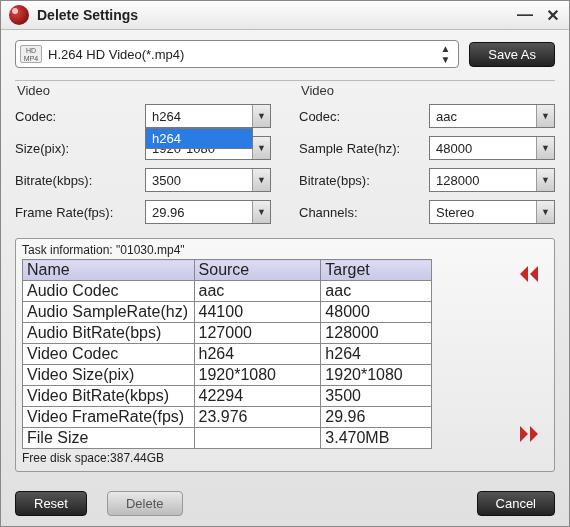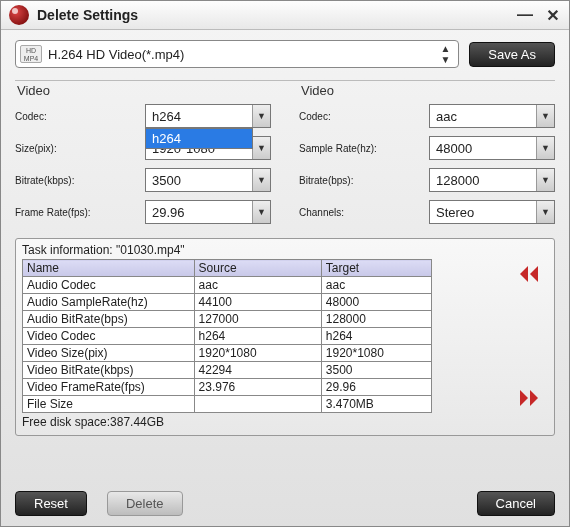--- a/index.html
+++ b/index.html
@@ -14,31 +14,31 @@
 .profile-select { flex: 1; display: flex; align-items: center; background: #fff; border: 1px solid #888; border-radius: 4px; height: 28px; padding: 0 4px; }
 .profile-select .picon { width: 22px; height: 18px; background: #eee; border: 1px solid #aaa; border-radius: 2px; font-size: 7px; line-height: 8px; text-align: center; color: #555; padding-top:1px; margin-right: 6px; }
 .profile-select .ptext { flex: 1; font-size: 13px; color: #222; }
 .profile-select .parrow { font-size: 10px; color: #333; padding: 0 4px; }
 .btn { background: linear-gradient(#555,#222); color: #fff; border: 1px solid #111; border-radius: 4px; padding: 4px 18px; font-size: 13px; cursor: pointer; }
 .btn.light { background: linear-gradient(#e8e8e8,#bcbcbc); color: #555; border-color:#999; }
 .cols { display: flex; padding: 0 14px; gap: 28px; }
 .col { flex: 1; }
 .sect { font-size: 13px; color: #333; margin: 2px 0 6px 2px; }
 .field { display: flex; align-items: center; margin-bottom: 8px; position: relative; }
-.field label { width: 130px; font-size: 10px; color: #222; }
+.field label { width: 130px; font-size: 13px; color: #222; }
 .combo { flex: 1; display: flex; align-items: center; background: #fff; border: 1px solid #777; height: 24px; }
 .combo span { flex: 1; padding: 0 6px; font-size: 13px; color: #222; }
 .combo .arrow { width: 18px; height: 100%; background: linear-gradient(#eee,#ccc); border-left: 1px solid #999; display: flex; align-items: center; justify-content: center; font-size: 9px; color: #333; }
 .dropdown { position: absolute; left: 130px; top: 24px; right: 18px; background: #fff; border: 1px solid #777; z-index: 10; }
 .dropdown .opt { font-size: 13px; padding: 2px 6px; background: #2a7be4; color: #fff; }
 .taskpanel { margin: 6px 14px 0; border: 1px solid #999; background: linear-gradient(#f8f8f8,#e8e8e8); border-radius: 3px; padding: 4px 6px 6px; display: flex; align-items: center; gap: 8px; }
 .taskinner { flex: 1; }
 .taskhead { font-size: 12px; color: #222; margin-bottom: 2px; }
 table { border-collapse: collapse; width: 410px; background: #fff; }
-th, td { border: 1px solid #888; font-size: 12px; text-align: left; padding: 1px 4px; font-weight: normal; color: #222; }
+th, td { border: 1px solid #888; font-size: 16px; text-align: left; padding: 1px 4px; font-weight: normal; color: #222; }
 th { background: linear-gradient(#dcdcf5,#c8c8e8); }
 .free { font-size: 12px; color: #222; margin-top: 2px; }
 .navcol { width: 34px; display: flex; flex-direction: column; justify-content: space-between; align-self: stretch; padding: 20px 0; }
 .navbtn { width: 30px; height: 22px; display:flex; align-items:center; justify-content:center; cursor:pointer; }
 .navbtn svg { width: 22px; height: 16px; }
 .footer { display: flex; padding: 12px 14px 10px; gap: 20px; margin-top: auto; }
 .footer .spacer { flex: 1; }
 hr.sep { border: none; border-top: 1px solid #bbb; margin: 4px 14px 0; }
 </style>
 </head>

